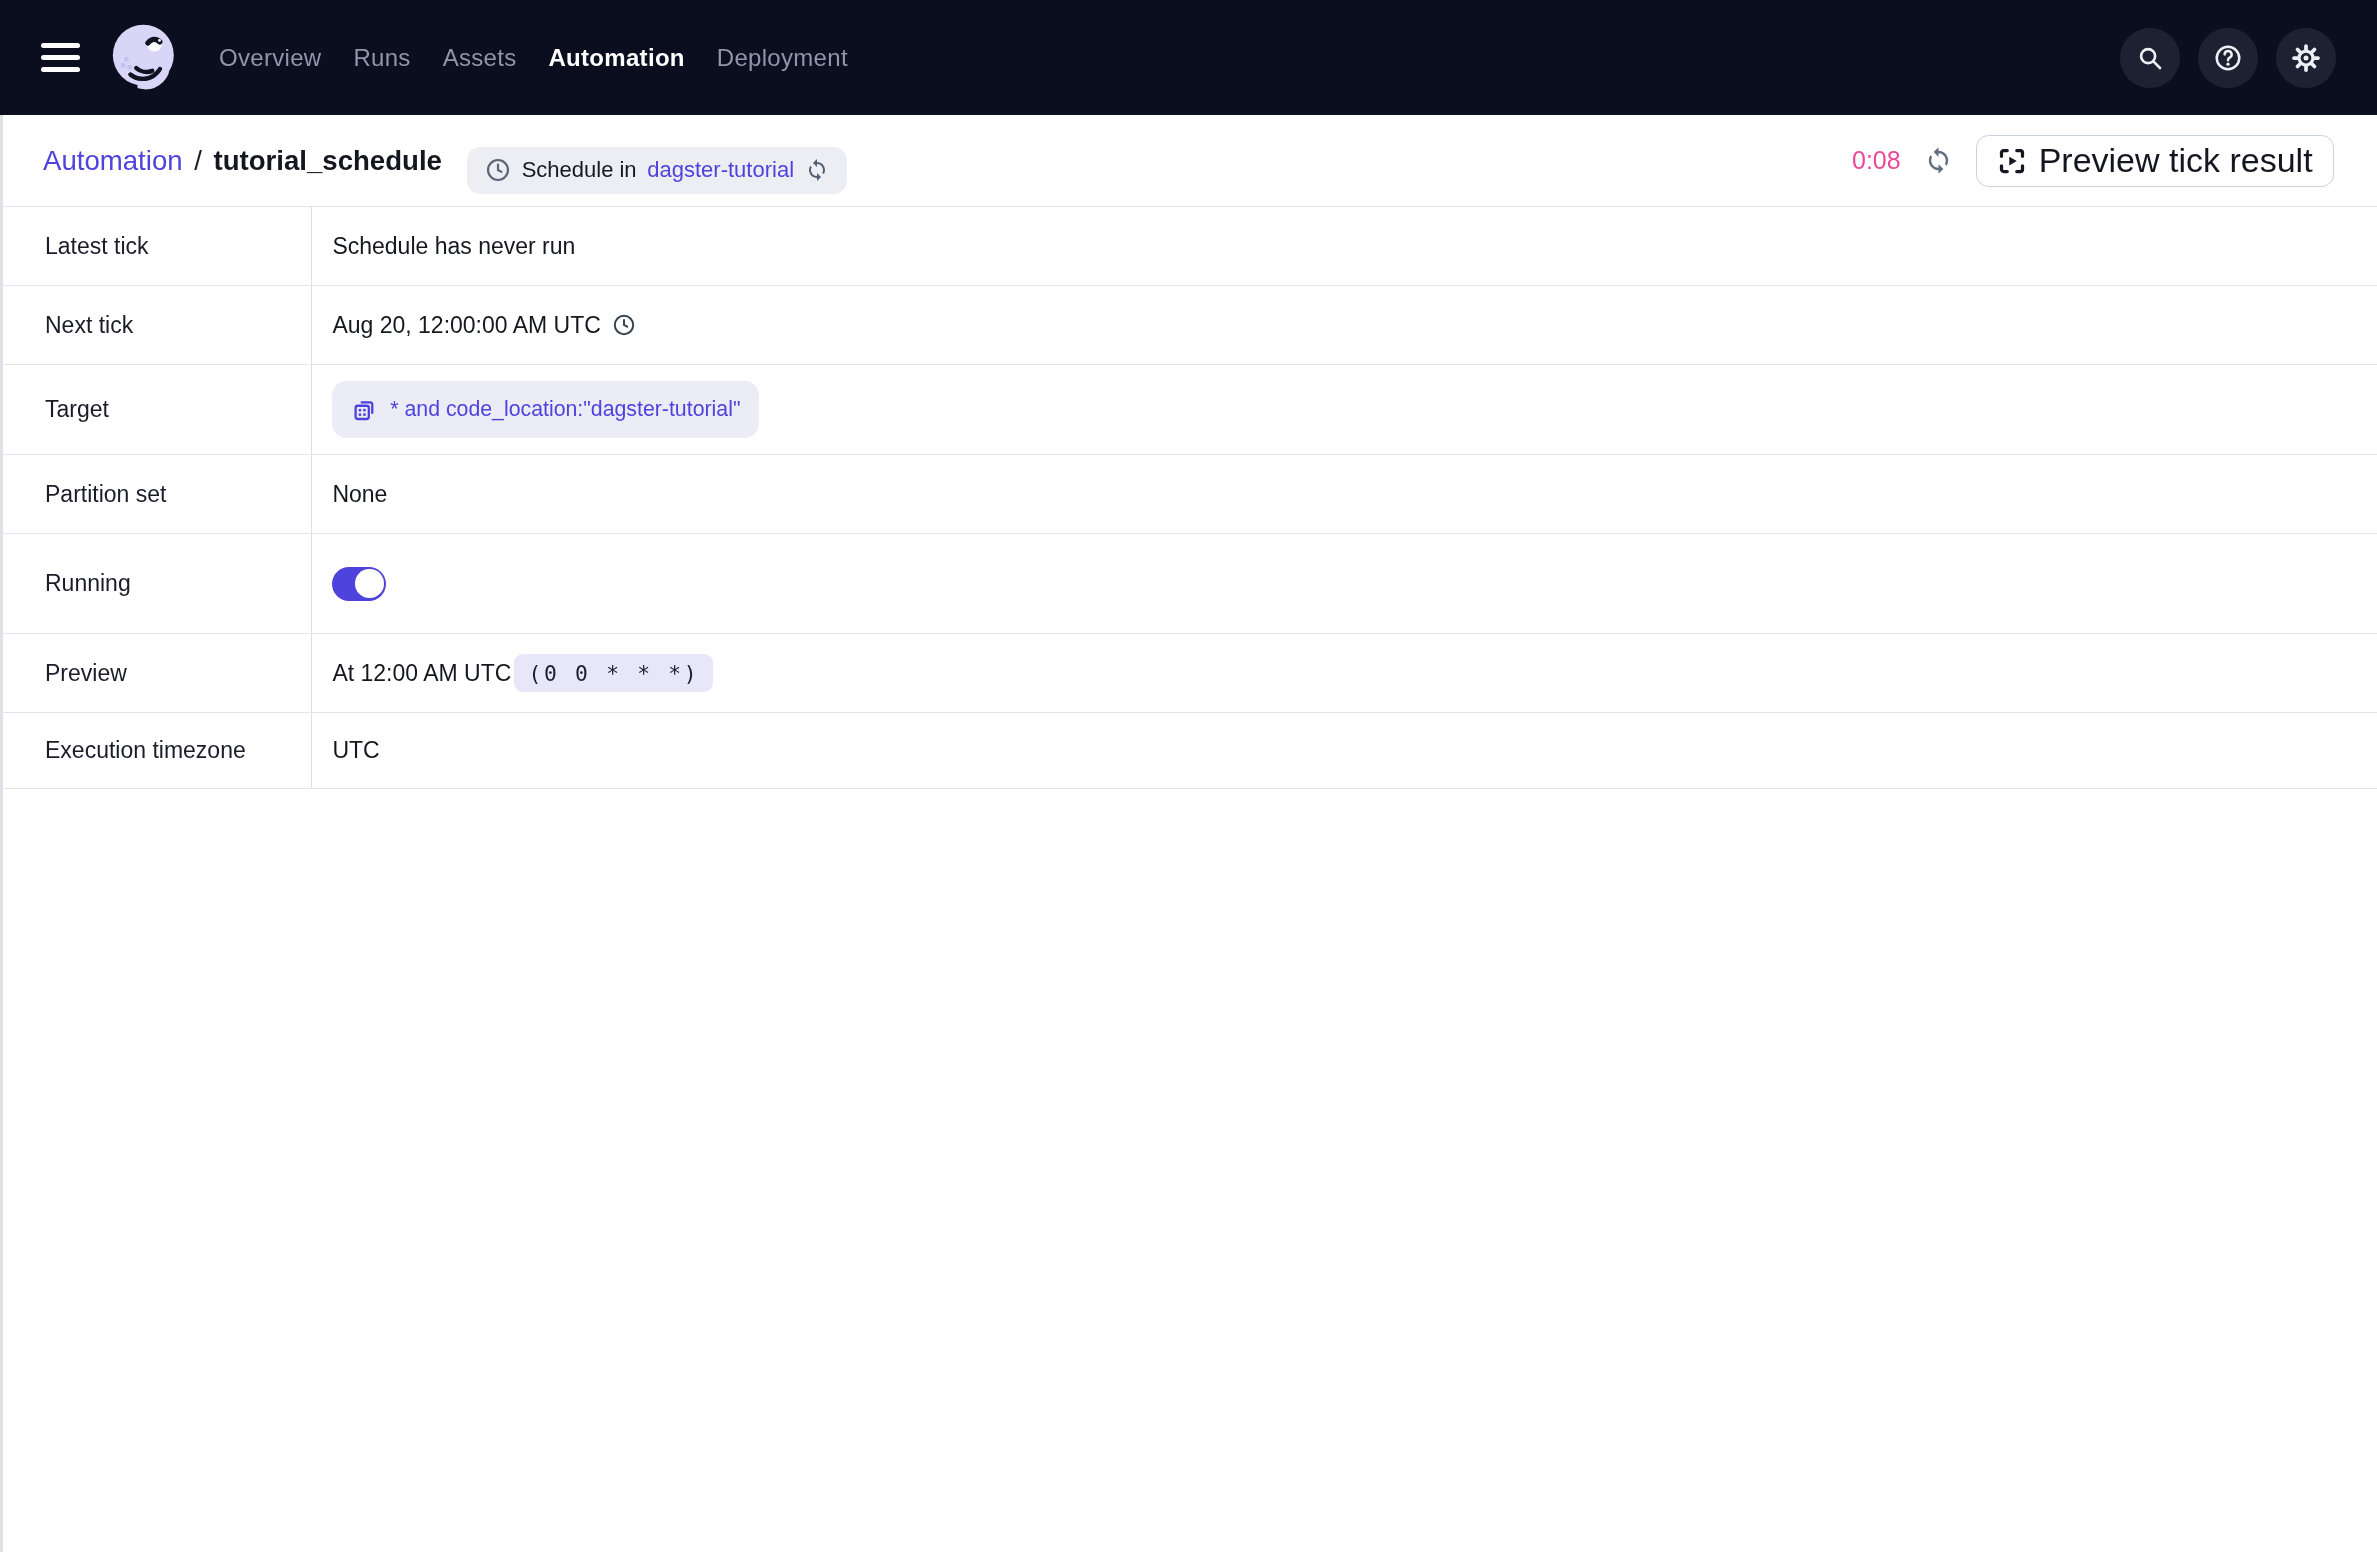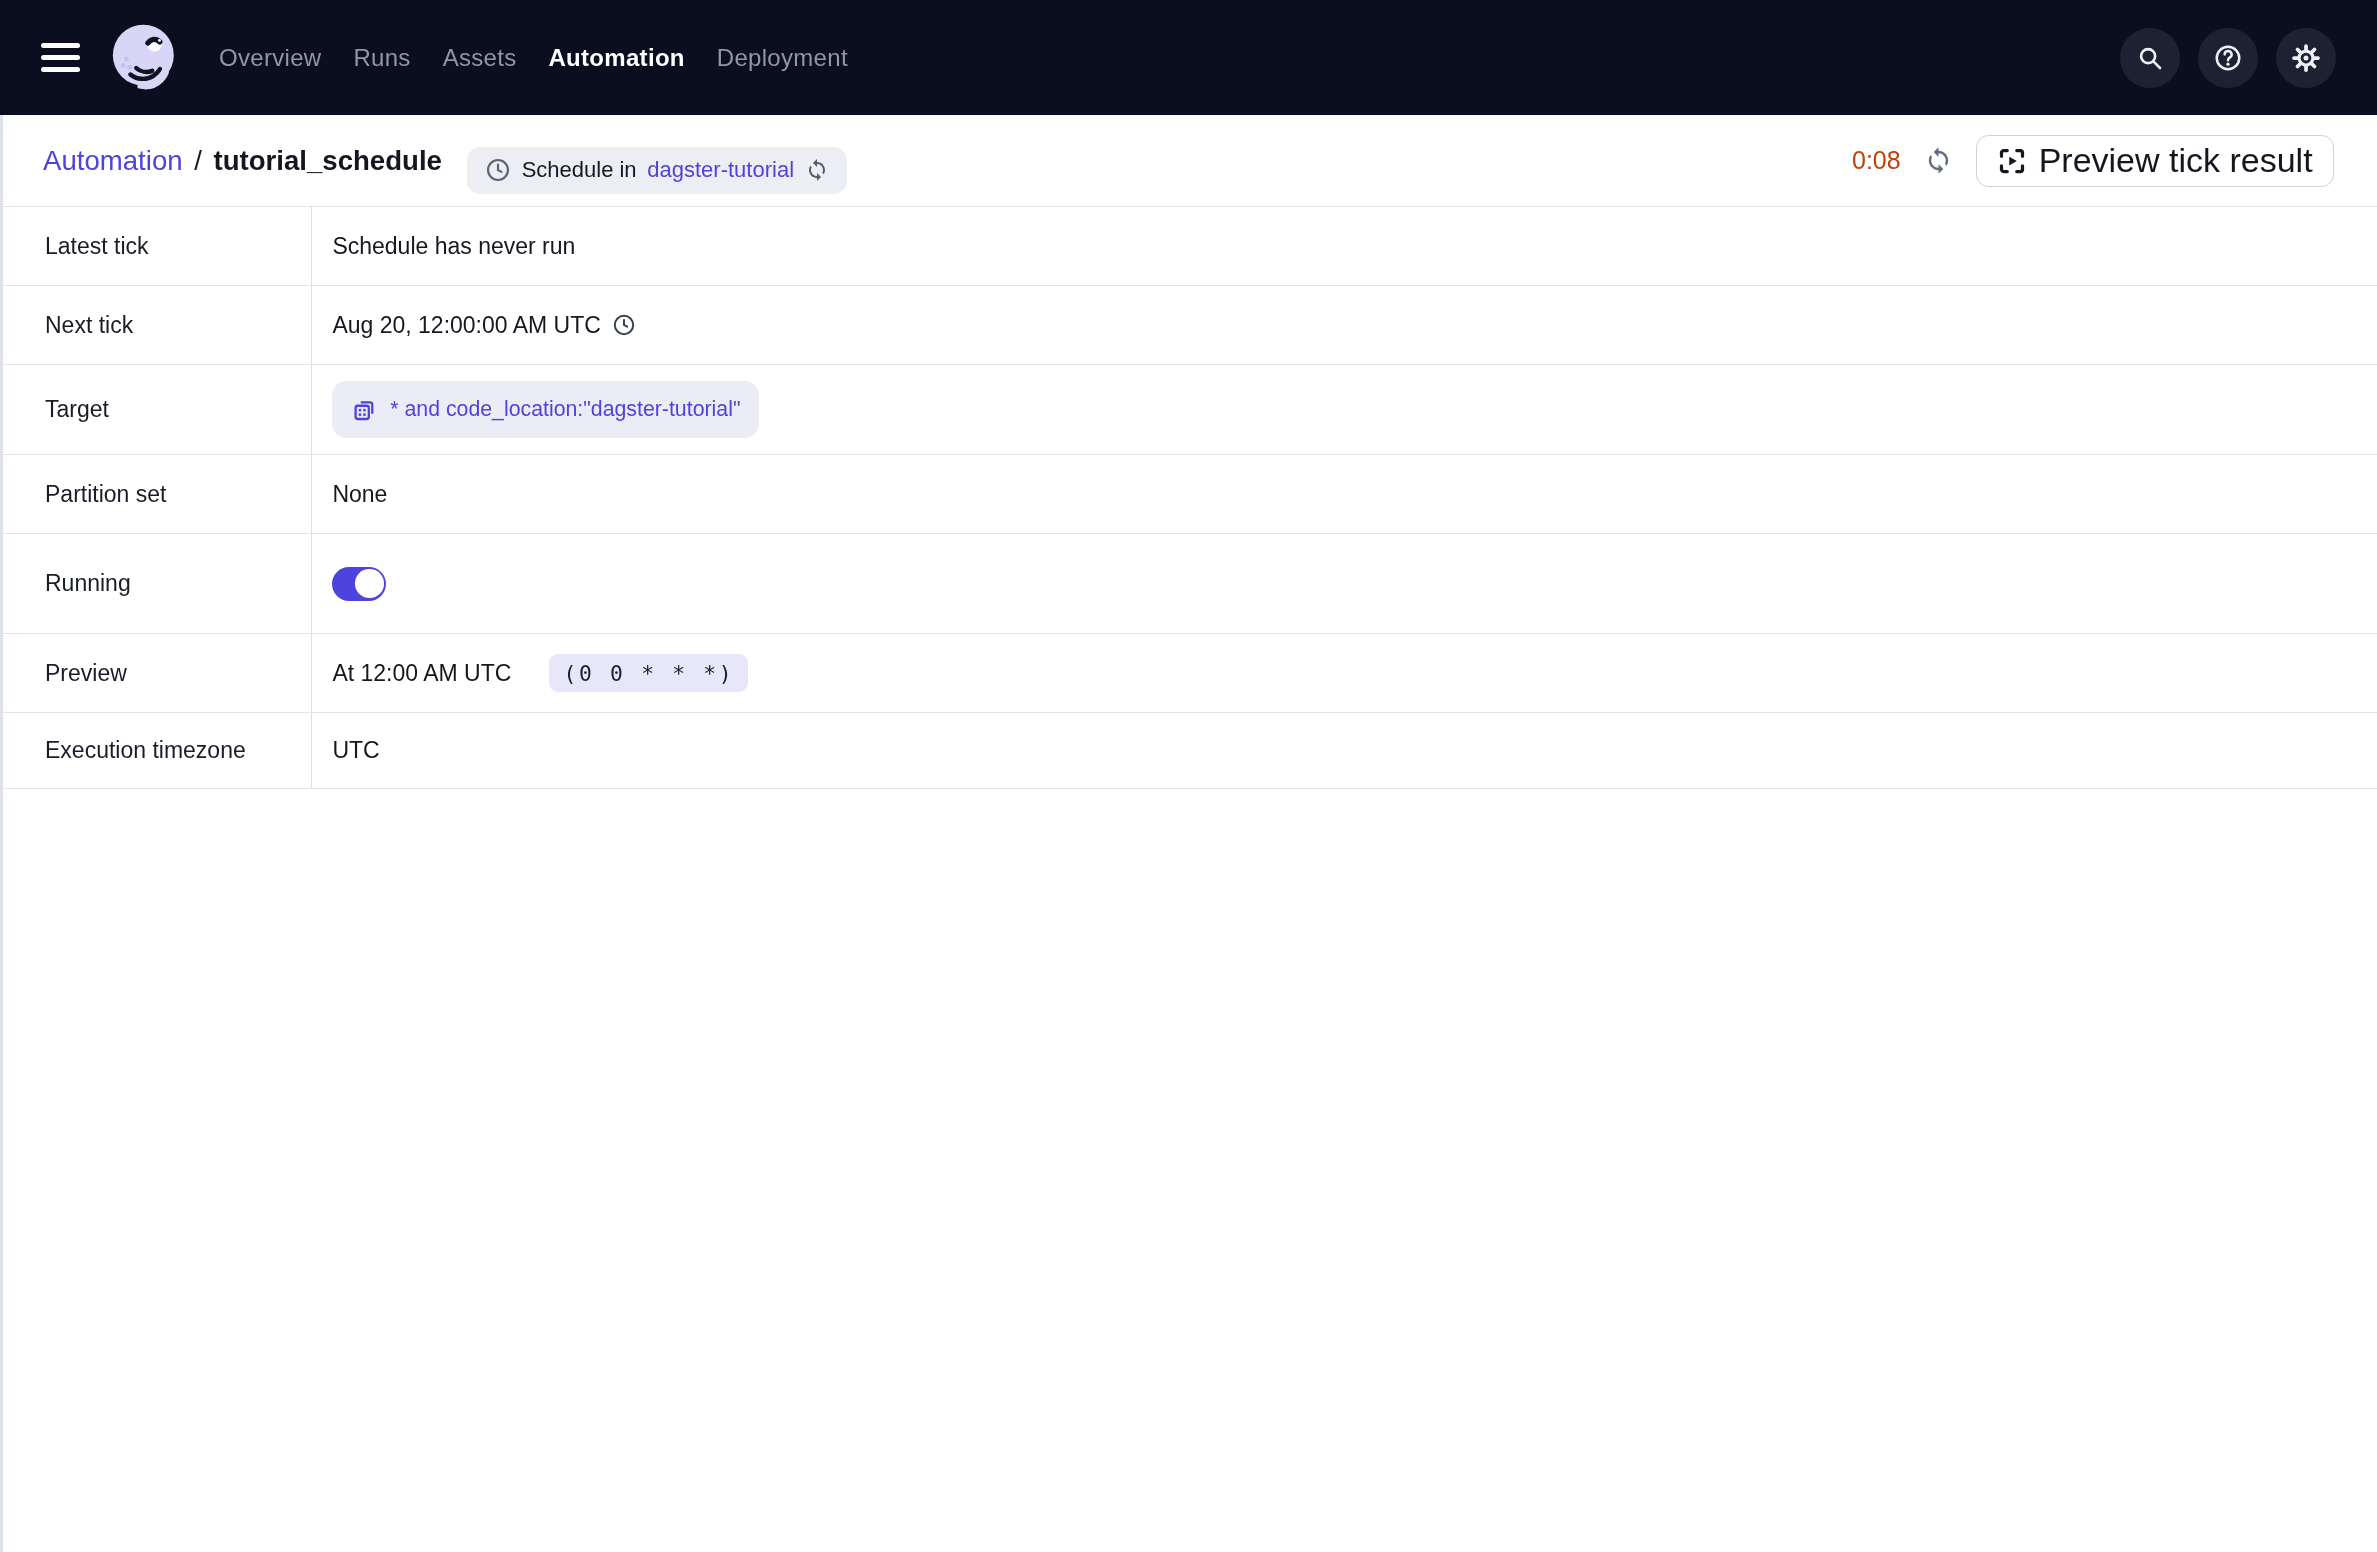--- a/index.html
+++ b/index.html
@@ -63,21 +63,21 @@
     border-radius: 13.3px;
     display: flex; align-items: center; gap: 10.7px;
     padding: 0 18px;
     font-size: 22px; color: #16181f; margin-top: 19px;
   }
   .type-badge .clock { color: #5a6678; }
   .type-badge .loc-link { color: #4f43dd; text-decoration: none; cursor: pointer; }
   .type-badge .sync { color: #525f71; }
 
   .header-right { margin-left: auto; display: flex; align-items: center; gap: 23px; }
-  .countdown { font-size: 25px; color: #c2410c; font-variant-numeric: tabular-nums; }
+  .countdown { font-size: 25px; color: #ec4899; font-variant-numeric: tabular-nums; }
   .refresh-btn { background: none; border: none; cursor: pointer; color: #636e7e; display: flex; }
   .refresh-btn svg { width: 29px; height: 29px; }
   .preview-btn {
     height: 52px;
     display: flex; align-items: center; gap: 11.6px;
     padding: 0 20.4px;
     background: #ffffff;
     border: 1.8px solid #ccd2db;
     border-radius: 12.4px;
     font-family: "Liberation Sans", sans-serif;
@@ -130,21 +130,21 @@
     border: none; border-radius: 17px;
     position: relative; cursor: pointer;
   }
   .toggle .knob {
     position: absolute; top: 2.7px; right: 2.7px;
     width: 28.5px; height: 28.5px; border-radius: 50%;
     background: #ffffff;
   }
 
   .cron-badge {
-    margin-left: 38px;
+    margin-left: 3px;
     background: #e8e6f9;
     border-radius: 9px;
     padding: 7.1px 14.2px 6.2px;
     font-family: "DejaVu Sans Mono", monospace;
     font-size: 21.3px; letter-spacing: 2.7px; color: #1b1e2e;
     white-space: nowrap;
   }
 
   
   .left-edge {

